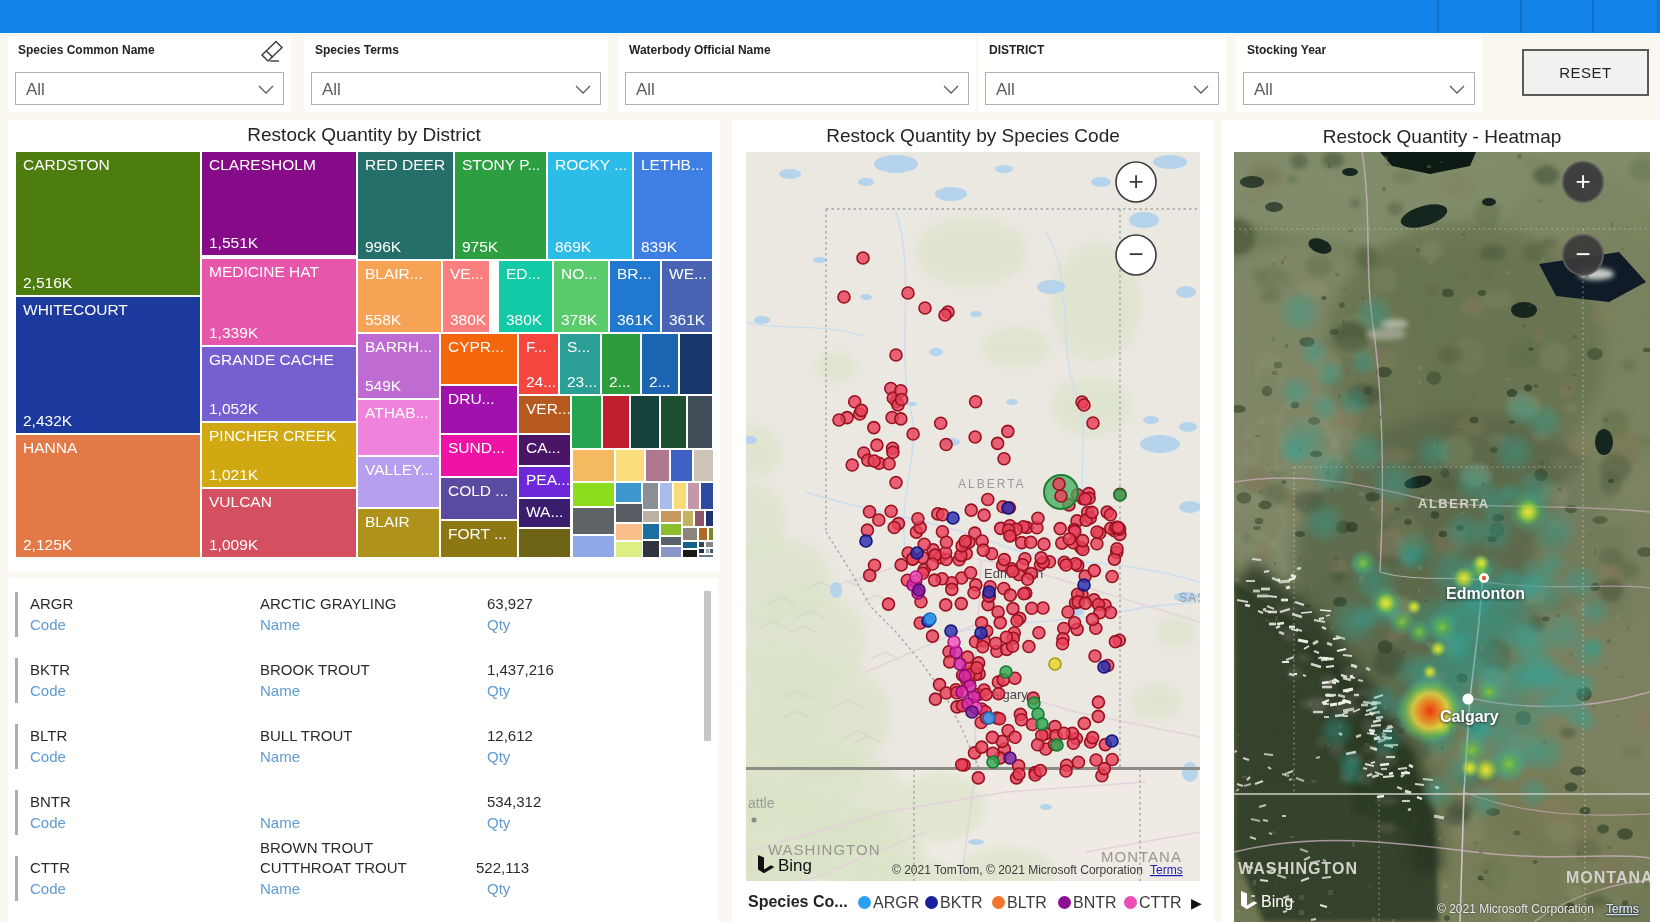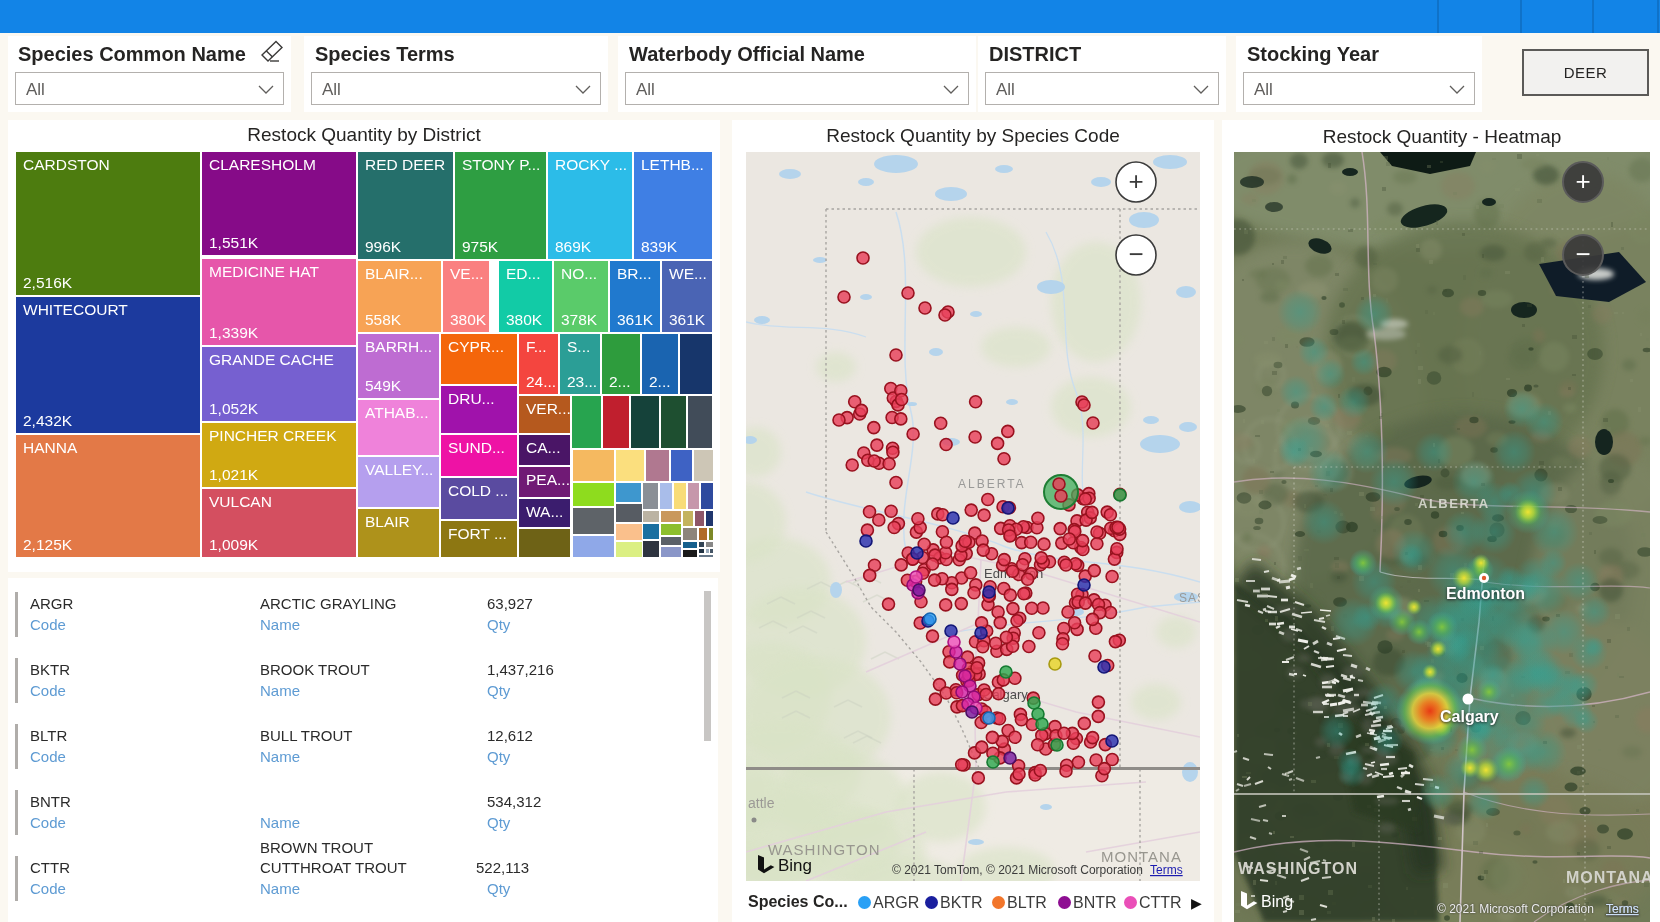--- a/index.html
+++ b/index.html
@@ -1,19 +1,19 @@
 <!DOCTYPE html>
 <html><head><meta charset="utf-8">
 <style>
 html,body{margin:0;padding:0;}
 body{width:1660px;height:922px;position:relative;overflow:hidden;
      background:#FBF8F1;font-family:"Liberation Sans",sans-serif;}
 .abs{position:absolute;}
 .panel{position:absolute;background:#FFFFFF;}
-.lbl{position:absolute;font-size:20px;font-weight:700;color:#252423;letter-spacing:0px;}
+.lbl{position:absolute;font-size:12px;font-weight:700;color:#252423;letter-spacing:0px;}
 .dd{position:absolute;height:33px;background:#FFFFFF;border:1px solid #b3b0ad;box-sizing:border-box;}
 .dd .all{position:absolute;left:10px;top:7px;font-size:17px;color:#605e5c;}
 .dd svg{position:absolute;right:9px;top:12px;}
 .vtitle{position:absolute;font-size:19px;color:#252423;text-align:center;}
 .tile{position:absolute;overflow:hidden;}
 .tn{position:absolute;left:7px;top:4px;font-size:15.5px;color:#fff;white-space:nowrap;}
 .tv{position:absolute;left:7px;bottom:3px;font-size:15.5px;color:#fff;white-space:nowrap;}
 .cval{position:absolute;font-size:15px;color:#2b2b2b;white-space:nowrap;}
 .clab{position:absolute;font-size:15px;color:#5e9bd3;white-space:nowrap;}
 .cbar{position:absolute;width:3px;background:#b0adaa;}
@@ -65,21 +65,21 @@
   </div>
 <svg class="abs" style="left:257px;top:40px;" width="28" height="24" viewBox="0 0 28 24">
 <g fill="none" stroke="#3b3a39" stroke-width="1.4">
 <path d="M19 1.5 L25 7.5 L11 21 L5 15 Z"></path>
 <path d="M9.2 10.8 L15.5 17.1"></path>
 <path d="M13 21 L22 21"></path>
     </g>
   </svg>
 <div class="abs" style="left:1522px;top:49px;width:127px;height:47px;background:#f2f1ef;
 border:2px solid #5b5a58;box-sizing:border-box;text-align:center;">
-<span style="font-size:15px;color:#252423;line-height:43px;letter-spacing:0.5px;">DEER</span></div>
+<span style="font-size:15px;color:#252423;line-height:43px;letter-spacing:0.5px;">RESET</span></div>
 <div class="panel" style="left:8px;top:120px;width:712px;height:452px;"></div>
 <div class="panel" style="left:8px;top:578px;width:710px;height:344px;"></div>
 <div class="panel" style="left:732px;top:120px;width:482px;height:802px;"></div>
 <div class="panel" style="left:1222px;top:120px;width:438px;height:802px;"></div>
 <div class="vtitle" style="left:16px;top:124px;width:696px;">Restock Quantity by District</div>
 <div class="vtitle" style="left:746px;top:125px;width:454px;">Restock Quantity by Species Code</div>
 <div class="vtitle" style="left:1234px;top:126px;width:416px;">Restock Quantity - Heatmap</div>
 <div class="tile" style="left:16px;top:152px;width:184px;height:143px;background:#4d7c0f;">
     <div class="tn">CARDSTON</div>
     <div class="tv">2,516K</div>
@@ -199,21 +199,21 @@
     <div class="tn">VER...</div>
   </div>
 <div class="tile" style="left:572px;top:396px;width:29px;height:52px;background:#27a44f;"></div>
 <div class="tile" style="left:603px;top:396px;width:26px;height:52px;background:#c01f2e;"></div>
 <div class="tile" style="left:631px;top:396px;width:28px;height:52px;background:#15423a;"></div>
 <div class="tile" style="left:661px;top:396px;width:25px;height:52px;background:#1e4f30;"></div>
 <div class="tile" style="left:688px;top:396px;width:24px;height:52px;background:#414c59;"></div>
 <div class="tile" style="left:519px;top:435px;width:51px;height:30px;background:#4a1566;">
     <div class="tn">CA...</div>
   </div>
-<div class="tile" style="left:519px;top:467px;width:51px;height:30px;background:#701a75;">
+<div class="tile" style="left:519px;top:467px;width:51px;height:30px;background:#6d28d9;">
     <div class="tn">PEA...</div>
   </div>
 <div class="tile" style="left:519px;top:499px;width:51px;height:28px;background:#3b1d6e;">
     <div class="tn">WA...</div>
   </div>
 <div class="tile" style="left:519px;top:529px;width:51px;height:28px;background:#6e6216;"></div>
 <div class="tile" style="left:573px;top:450px;width:41px;height:31px;background:#f5b960;"></div>
 <div class="tile" style="left:616px;top:450px;width:28px;height:31px;background:#fbdf7e;"></div>
 <div class="tile" style="left:646px;top:450px;width:23px;height:31px;background:#b07890;"></div>
 <div class="tile" style="left:671px;top:450px;width:21px;height:31px;background:#3e62c4;"></div>

